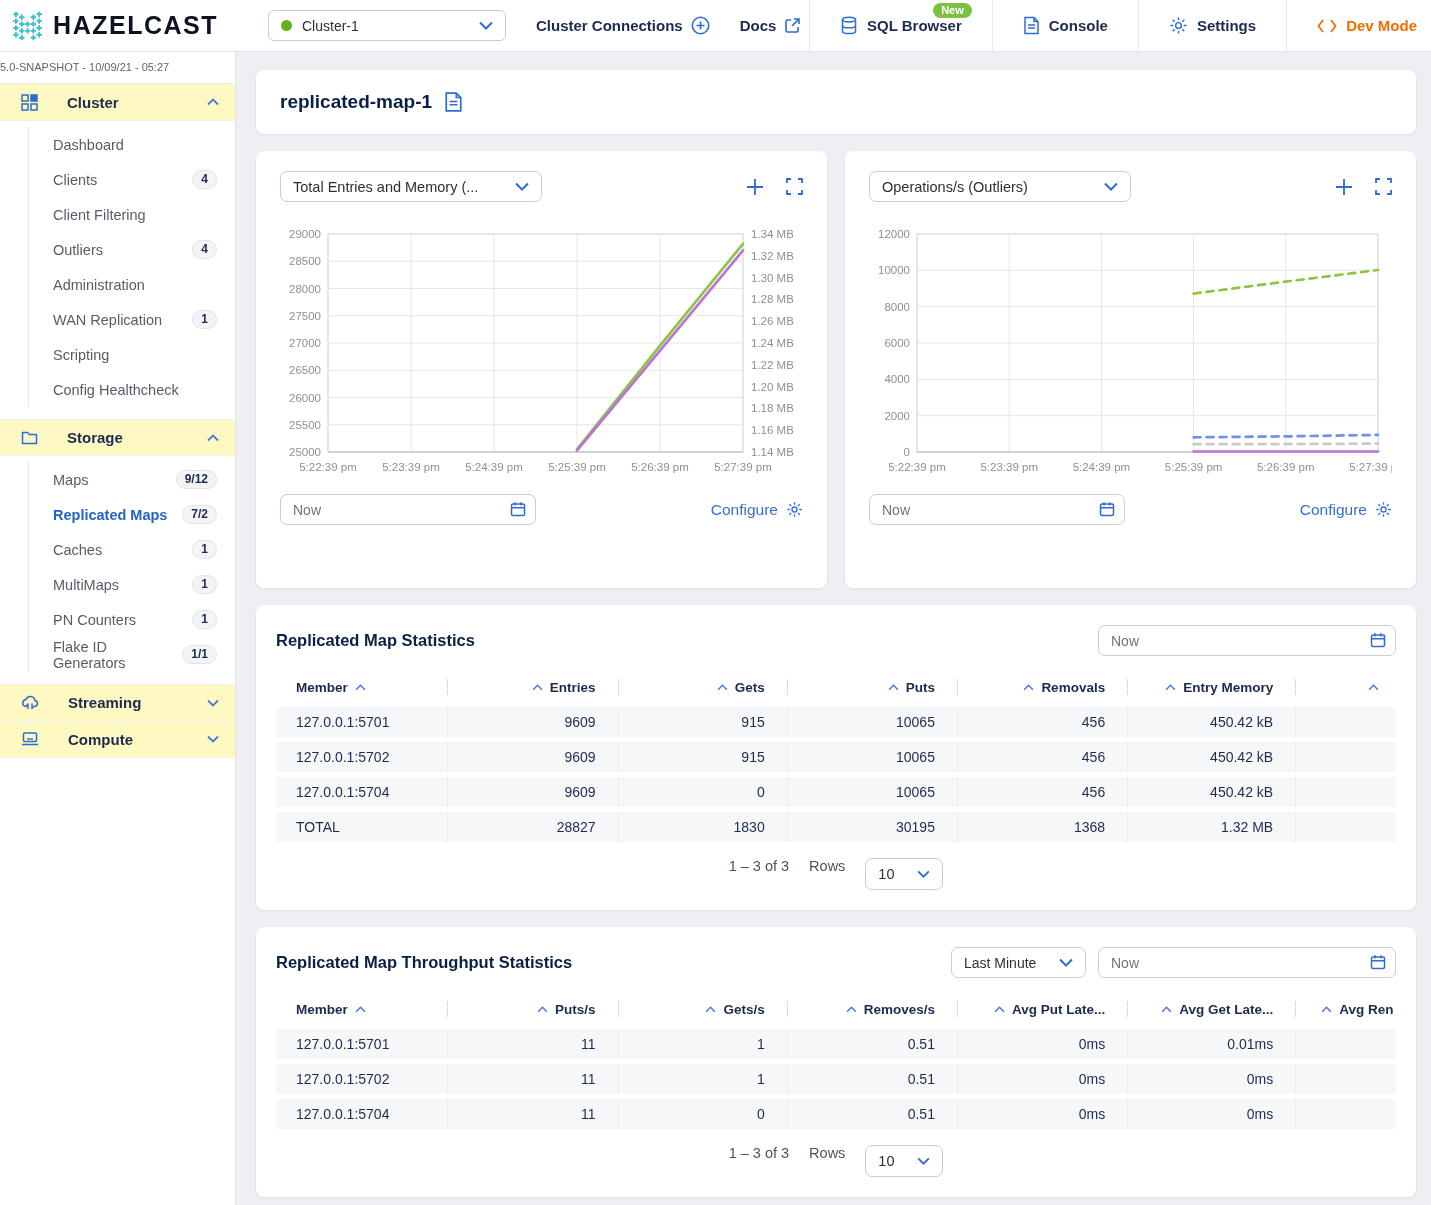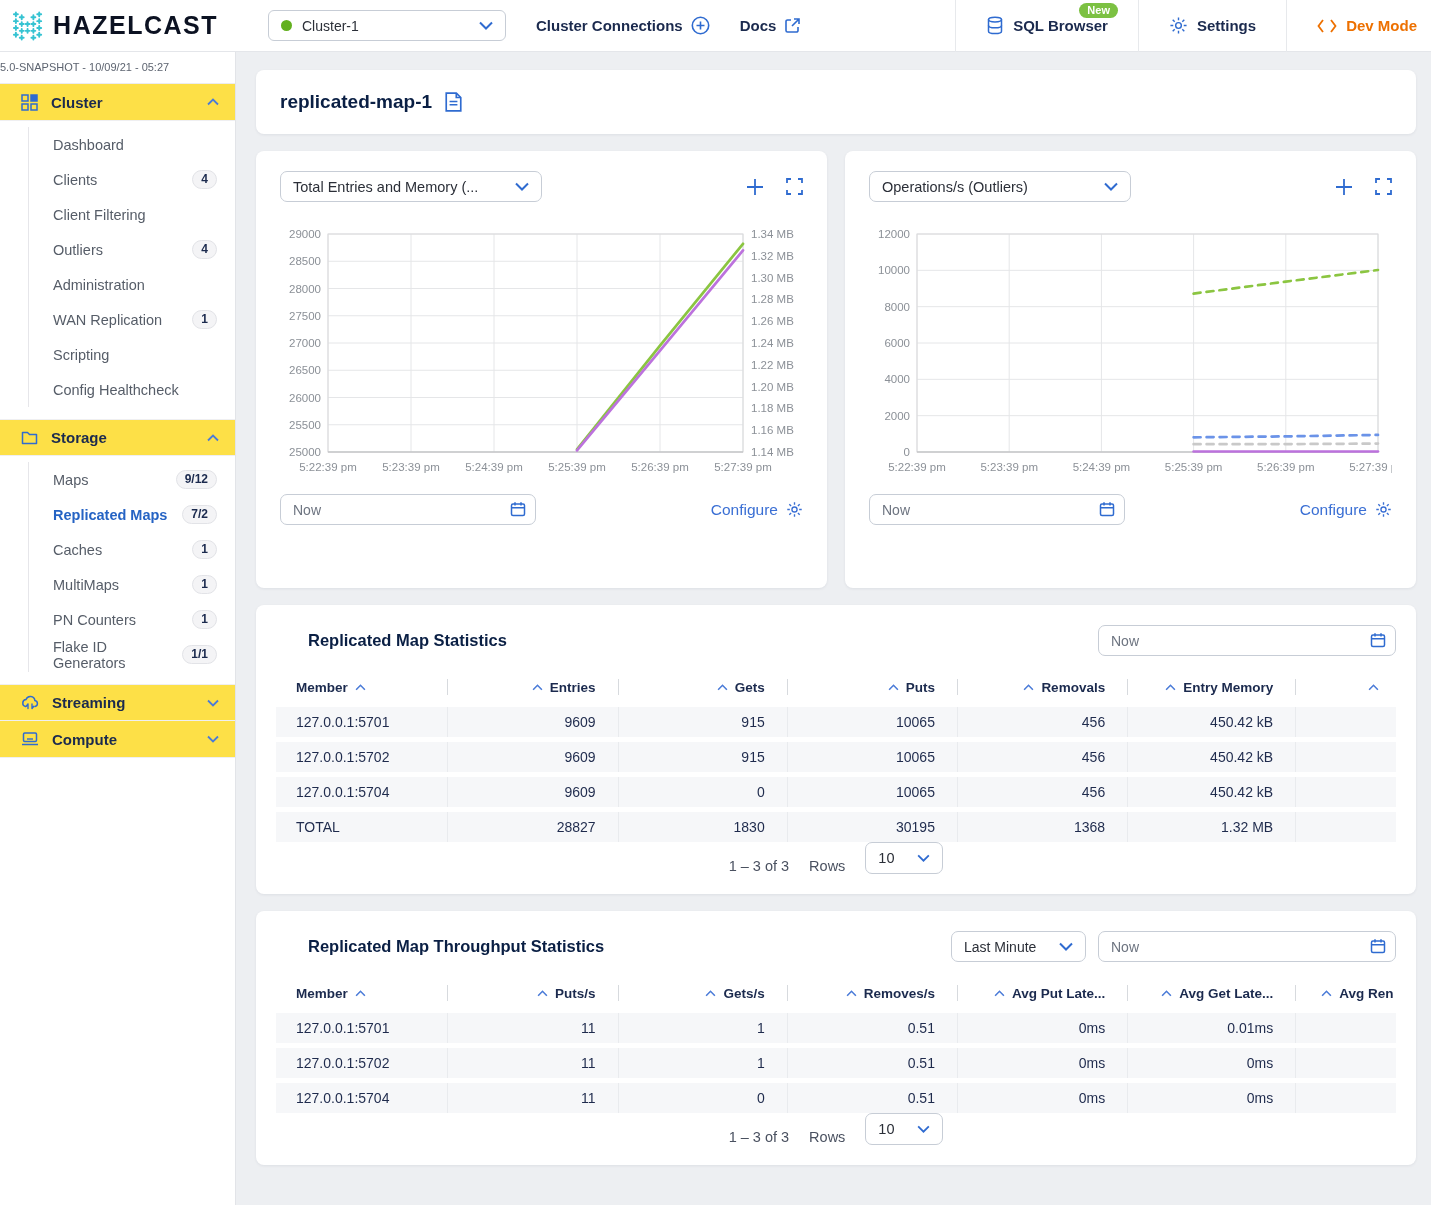--- a/index.html
+++ b/index.html
@@ -36,22 +36,22 @@
   .new-badge{ position:absolute; top:3px; right:20px; background:#7cc142; color:#fff;
     font-size:11px; font-weight:700; border-radius:9px; padding:1px 8px 2px; }
   .icon-blue{ color:#2f6bd0; }
   
   .sidebar{
     position:absolute; top:52px; left:0; width:236px; bottom:0;
     background:#fff; border-right:1px solid #e2e4e8;
   }
   .version{ font-size:11px; color:#5d6470; padding:9px 0 10px;
     border-bottom:1px solid #ececee; }
-  .sect-head{ display:flex; align-items:center; gap:13px; height:37px; padding:0 16px 0 21px;
-    background:#fde047; border-bottom:1px solid #efeff1; cursor:pointer; }
+  .sect-head{ display:flex; align-items:center; gap:29px; height:37px; padding:0 16px 0 21px;
+    background:#fef9c3; border-bottom:1px solid #efeff1; cursor:pointer; }
   .sect-head.bt{ border-top:1px solid #efeff1; }
   .sect-head .s-label{ font-size:15px; font-weight:700; color:#1b2a4e; flex:1; }
   .side-list{ margin:6px 0 12px 28px; border-left:1px solid #e6e6ea; list-style:none; }
   .side-item{ display:flex; align-items:center; height:35px; padding:0 18px 0 24px;
     font-size:14.5px; color:#565d68; cursor:pointer; }
   .side-item .it-label{ flex:1; }
   .side-item.active{ color:#2563c4; font-weight:700; }
   .pill{ background:#f4f4f6; border:1px solid #e2e3e7; border-radius:10px;
     font-size:12px; font-weight:700; color:#1b2a4e; padding:1px 8px 2px; }
   
@@ -74,21 +74,21 @@
   .date-input{ position:relative; width:256px; }
   .date-input input{ width:100%; height:31px; border:1px solid #c7cdd6; border-radius:7px;
     padding:0 34px 0 12px; font-size:14px; color:#565d68; font-family:inherit; background:#fff; }
   .date-input input::placeholder{ color:#6d7480; opacity:1; }
   .cal-ico{ position:absolute; right:10px; top:7px; color:#2f6bd0; }
   .configure{ display:flex; align-items:center; gap:8px; color:#3a6fd4; font-size:15.5px;
     cursor:pointer; }
   
   .table-card{ padding:20px; margin-bottom:17px; }
   .table-top{ display:flex; align-items:center; justify-content:space-between; margin-bottom:16px; }
-  .table-title{ font-size:16.5px; font-weight:800; color:#0a1f44;margin-left:32px; }
+  .table-title{ font-size:16.5px; font-weight:800; color:#0a1f44; }
   .table-top-right{ display:flex; gap:12px; }
   .date-input.wide{ width:298px; }
   .period-select{ display:flex; align-items:center; width:135px; height:31px;
     border:1px solid #c7cdd6; border-radius:7px; padding:0 12px; cursor:pointer; }
   .period-select .lbl{ font-size:14px; color:#2b2f38; flex:1; }
   .thead{ display:flex; height:30px; align-items:center; }
   .hcell{ display:flex; align-items:center; gap:7px; font-size:13.5px; font-weight:700;
     color:#1b2a4e; height:100%; cursor:pointer; position:relative; white-space:nowrap; }
   .hcell:not(.first)::before{ content:""; position:absolute; left:0; top:7px; width:1px;
     height:16px; background:#d7dade; }
@@ -96,22 +96,22 @@
   .trow{ display:flex; height:30px; align-items:center; background:#f6f7f9; margin-top:5px; }
   .tcell{ font-size:14px; color:#1f2b4d; height:100%; display:flex; align-items:center; }
   .tcell:not(.first){ border-left:1px solid #e9ebee; }
   .num{ justify-content:flex-end; padding-right:22px; }
   .c0{ width:15.3%; padding-left:20px; }
   .c1{ width:15.2%; } .c2{ width:15.1%; } .c3{ width:15.2%; } .c4{ width:15.2%; }
   .c5{ width:15%; } .c6{ width:9%; }
   .h-end{ justify-content:flex-end; padding-right:22px; }
   .h-caret-end{ justify-content:flex-end; padding-right:10px; }
   .h-overflow{ justify-content:flex-start; padding-left:26px; overflow:visible; }
-  .pagination{ display:flex; align-items:flex-end; justify-content:center; gap:20px;
-    margin-top:0; }
+  .pagination{ display:flex; align-items:flex-start; justify-content:center; gap:20px;
+    margin-top:16px; }
   .pag-range{ font-size:14.5px; color:#4a5160; }
   .pag-rows{ font-size:14.5px; color:#4a5160; }
   .rows-select{ display:flex; align-items:center; width:78px; height:32px;
     border:1px solid #c7cdd6; border-radius:7px; padding:0 12px; cursor:pointer; }
   .rows-select .lbl{ font-size:14.5px; color:#2b2f38; flex:1; }
 </style>
 </head>
 <body>
 
 <header class="topbar">
@@ -167,20 +167,28 @@
 
   <div class="top-right">
     <div class="top-item">
       <span class="new-badge">New</span>
       <svg width="18" height="19" viewBox="0 0 18 19" class="icon-blue">
         <ellipse cx="9" cy="3.6" rx="6.5" ry="2.4" fill="none" stroke="currentColor" stroke-width="1.5"></ellipse>
         <path d="M2.5 3.6v11.6c0 1.35 2.9 2.4 6.5 2.4s6.5-1.05 6.5-2.4V3.6" fill="none" stroke="currentColor" stroke-width="1.5"></path>
         <path d="M2.5 9.4c0 1.35 2.9 2.4 6.5 2.4s6.5-1.05 6.5-2.4" fill="none" stroke="currentColor" stroke-width="1.5"></path>
       </svg>
       <span>SQL Browser</span>
+    </div>
+    <div class="top-item">
+      <svg width="17" height="19" viewBox="0 0 17 19" class="icon-blue">
+        <path d="M2 1.5h9l4 4V17.5H2z" fill="none" stroke="currentColor" stroke-width="1.5"></path>
+        <path d="M11 1.5v4h4" fill="none" stroke="currentColor" stroke-width="1.5"></path>
+        <path d="M5 9h7 M5 12h7" stroke="currentColor" stroke-width="1.4"></path>
+      </svg>
+      <span>Console</span>
     </div>
     <div class="top-item">
       <svg width="19" height="19" viewBox="0 0 20 20" class="icon-blue">
         <circle cx="10" cy="10" r="3" fill="none" stroke="currentColor" stroke-width="1.5"></circle>
         <path d="M10 1.5v3 M10 15.5v3 M1.5 10h3 M15.5 10h3 M3.9 3.9l2.1 2.1 M14 14l2.1 2.1 M16.1 3.9L14 6 M6 14l-2.1 2.1" stroke="currentColor" stroke-width="1.5"></path>
       </svg>
       <span>Settings</span>
     </div>
     <div class="top-item devmode">
       <svg width="20" height="14" viewBox="0 0 20 14">

